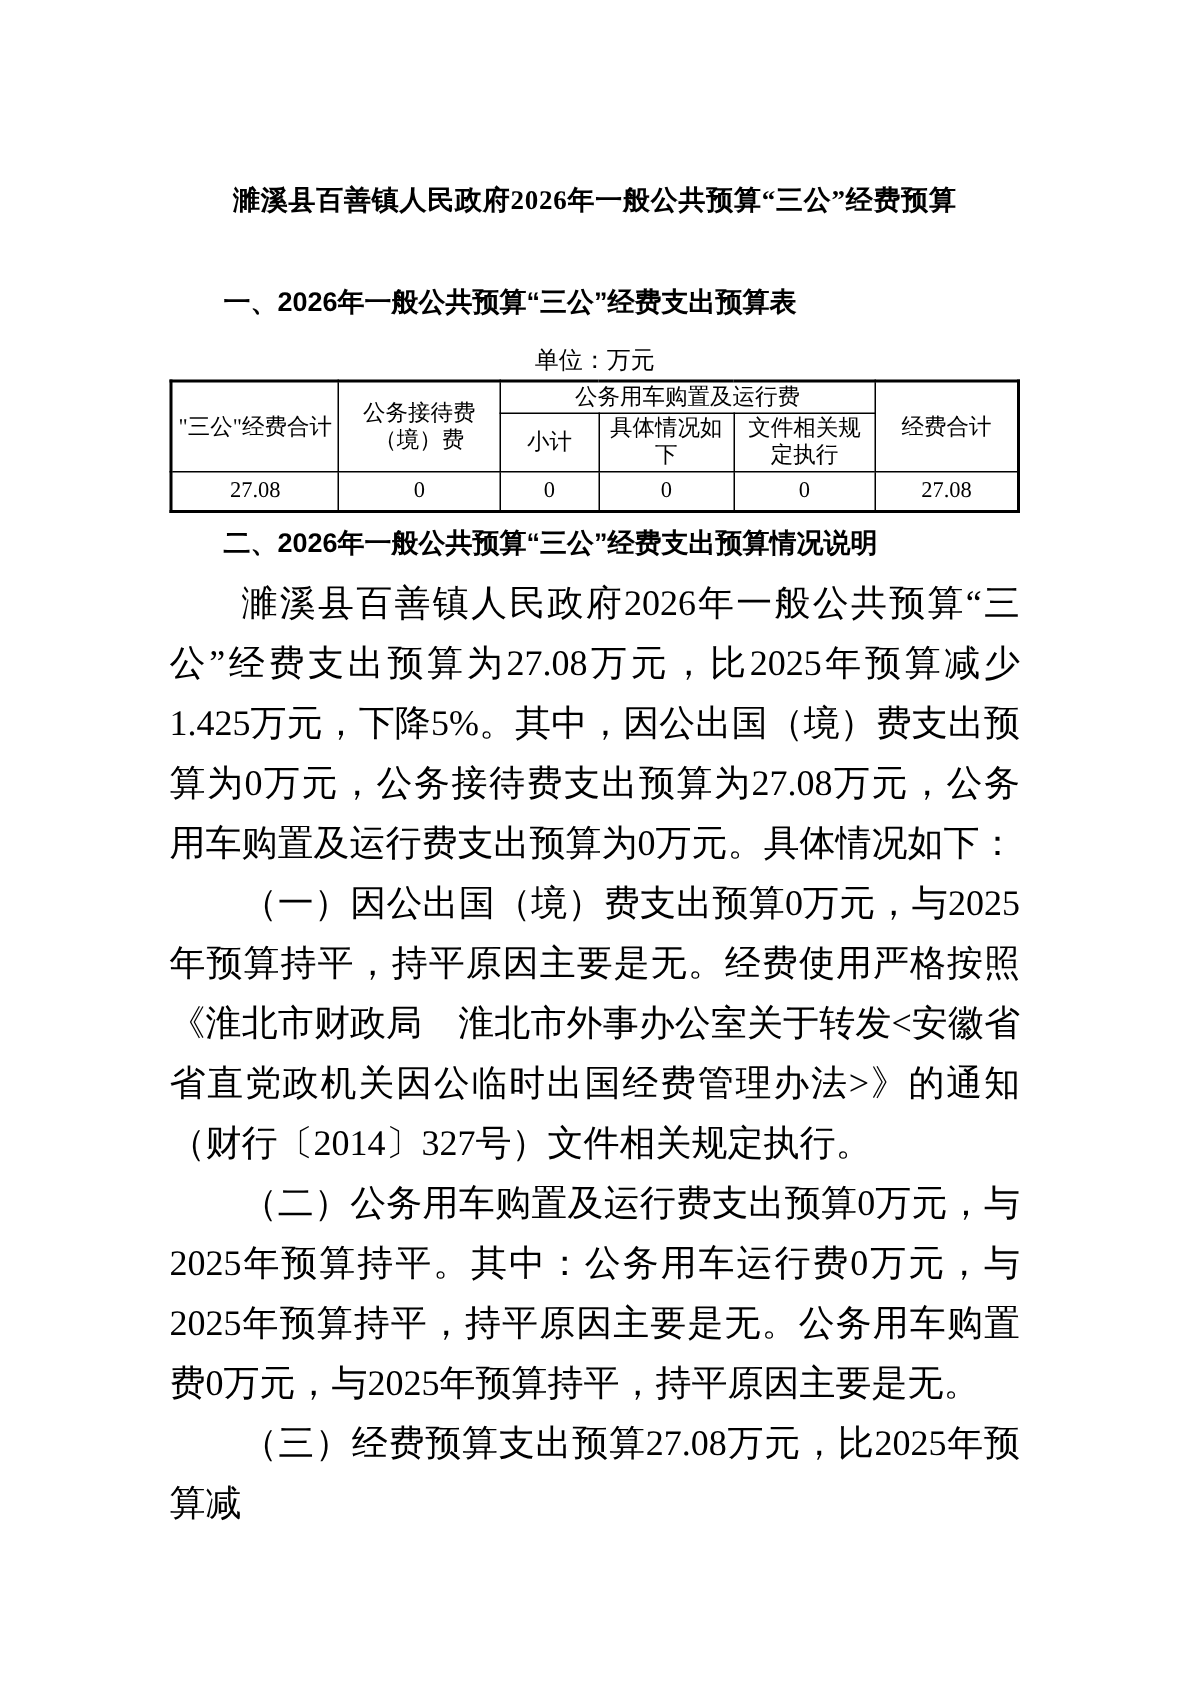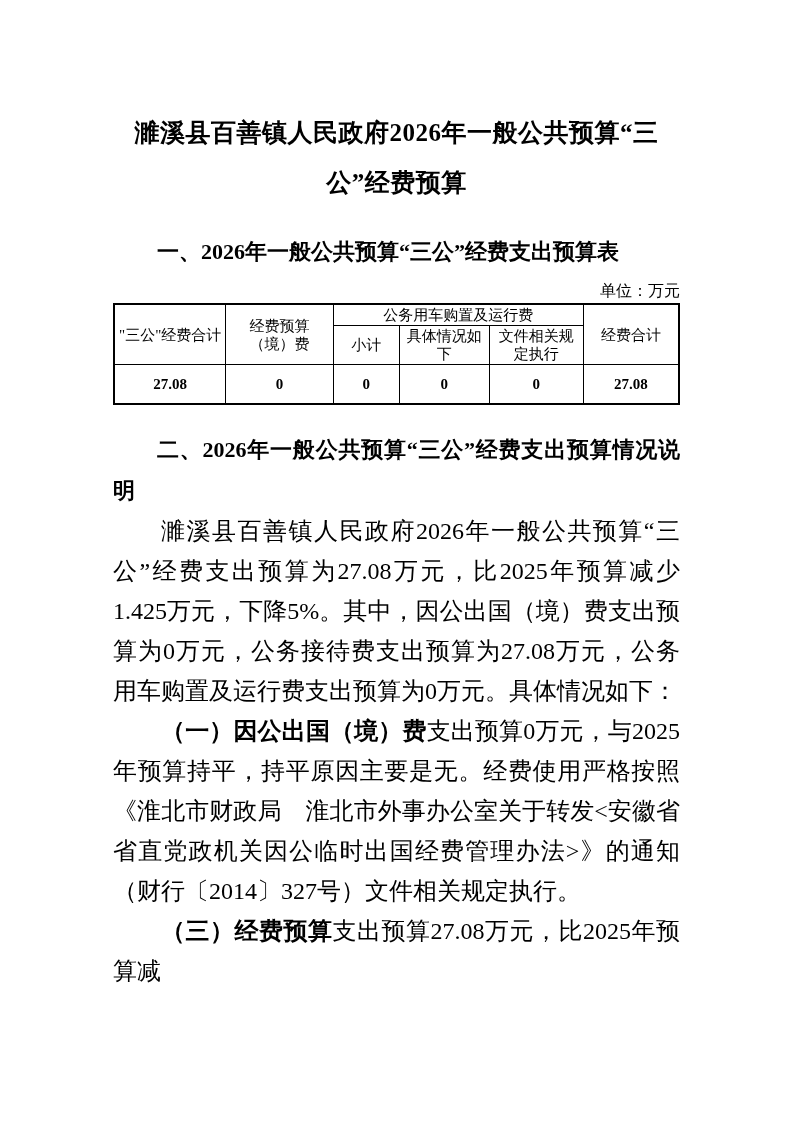--- a/index.html
+++ b/index.html
@@ -12,68 +12,68 @@
   .page {
     position: relative;
     width: 793px;
     height: 1122px;
     background: #ffffff;
     padding: 96px 113px 30px 113px;
     overflow: hidden;
   }
   .doc-title {
     font-family: "Liberation Serif", "DejaVu Serif", serif;
-    font-size: 25px;
+    font-size: 18px;
     font-weight: bold;
     line-height: 50px;
     text-align: center;
     margin: 12px -10px 0 -10px;
     letter-spacing: 0.5px;
   }
   .section-heading {
-    font-family: Liberation Serif, serif;
-    font-size: 22px;
+    font-family: Liberation Sans, sans-serif;
+    font-size: 18px;
     font-weight: bold;
     line-height: 41px;
     text-align: justify;
     text-indent: 2em;
   }
   .section-heading.first { margin-top: 23px; }
-  .section-heading.second { margin-top: 24px; }
+  .section-heading.second { }
   .unit-note {
     font-size: 16px;
     line-height: 19px;
-    text-align: right;
+    text-align: center;
     margin: 9px 0 3px 0;
   }
   table.budget-table {
     width: 100%;
     border-collapse: collapse;
     table-layout: fixed;
     border: 2px solid #000000;
   }
   table.budget-table th,
   table.budget-table td {
     border: 1px solid #000000;
     font-weight: normal;
     font-size: 15px;
     line-height: 18px;
     text-align: center;
     vertical-align: middle;
     padding: 1px 2px;
   }
   table.budget-table thead tr.group-row th { height: 20px; }
-  table.budget-table tbody td { height: 39px; font-weight: bold; }
+  table.budget-table tbody td { height: 26px; }
   .body-par {
     font-size: 24px;
     line-height: 40px;
     text-align: justify;
     text-indent: 2em;
   }
-  .body-par strong { font-weight: bold; }
+  .body-par strong { font-weight: normal; }
 </style>
 </head>
 <body>
 
 <div class="page">
 
   <h1 class="doc-title">濉溪县百善镇人民政府2026年一般公共预算“三公”经费预算</h1>
 
   <h2 class="section-heading first">一、2026年一般公共预算“三公”经费支出预算表</h2>
 
@@ -84,21 +84,21 @@
       <col style="width:19.8%">
       <col style="width:19.0%">
       <col style="width:11.7%">
       <col style="width:15.9%">
       <col style="width:16.7%">
       <col style="width:16.9%">
     </colgroup>
     <thead>
       <tr class="group-row">
         <th rowspan="2">"三公"经费合计</th>
-        <th rowspan="2">经费预算（境）费</th>
+        <th rowspan="2">公务接待费（境）费</th>
         <th colspan="3">公务用车购置及运行费</th>
         <th rowspan="2">经费合计</th>
       </tr>
       <tr>
         <th>小计</th>
         <th>具体情况如下</th>
         <th>文件相关规定执行</th>
       </tr>
     </thead>
     <tbody>
@@ -112,16 +112,17 @@
       </tr>
     </tbody>
   </table>
 
   <h2 class="section-heading second">二、2026年一般公共预算“三公”经费支出预算情况说明</h2>
 
   <p class="body-par">濉溪县百善镇人民政府2026年一般公共预算“三公”经费支出预算为27.08万元，比2025年预算减少1.425万元，下降5%。其中，因公出国（境）费支出预算为0万元，公务接待费支出预算为27.08万元，公务用车购置及运行费支出预算为0万元。具体情况如下：</p>
 
   <p class="body-par"><strong>（一）因公出国（境）费</strong><span>支出预算0万元，与2025年预算持平，持平原因主要是无。经费使用严格按照《淮北市财政局　淮北市外事办公室关于转发&lt;安徽省省直党政机关因公临时出国经费管理办法&gt;》的通知（财行〔2014〕327号）文件相关规定执行。</span></p>
 
+  <p class="body-par"><strong>（二）公务用车购置及运行费</strong><span>支出预算0万元，与2025年预算持平。其中：公务用车运行费0万元，与2025年预算持平，持平原因主要是无。公务用车购置费0万元，与2025年预算持平，持平原因主要是无。</span></p>
 
   <p class="body-par"><strong>（三）经费预算</strong><span>支出预算27.08万元，比2025年预算减</span></p>
 
 </div>
 
 </body></html>

